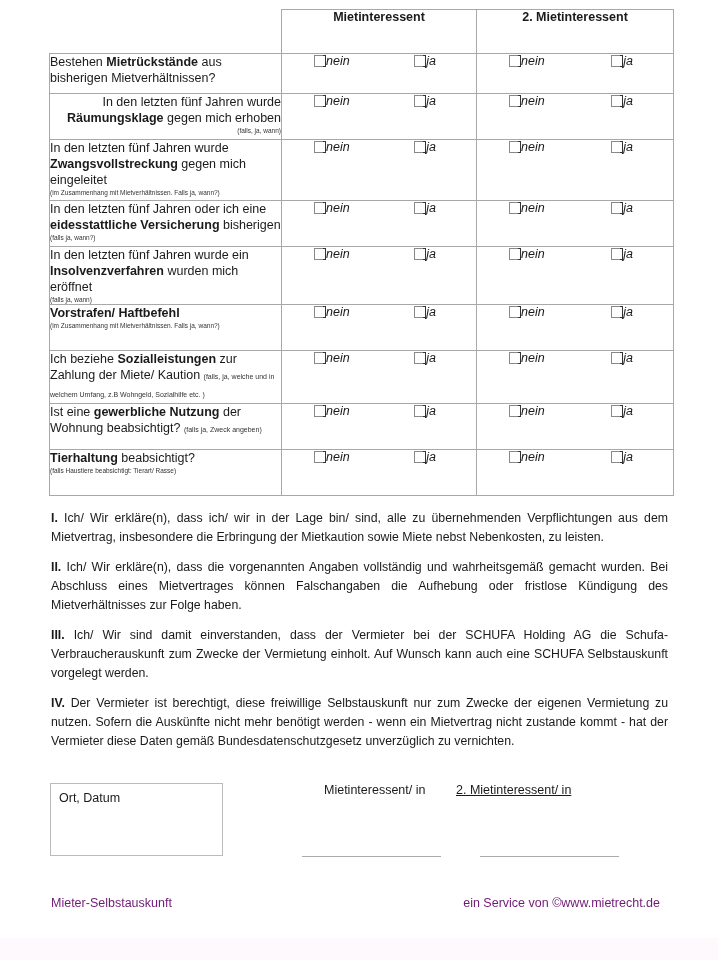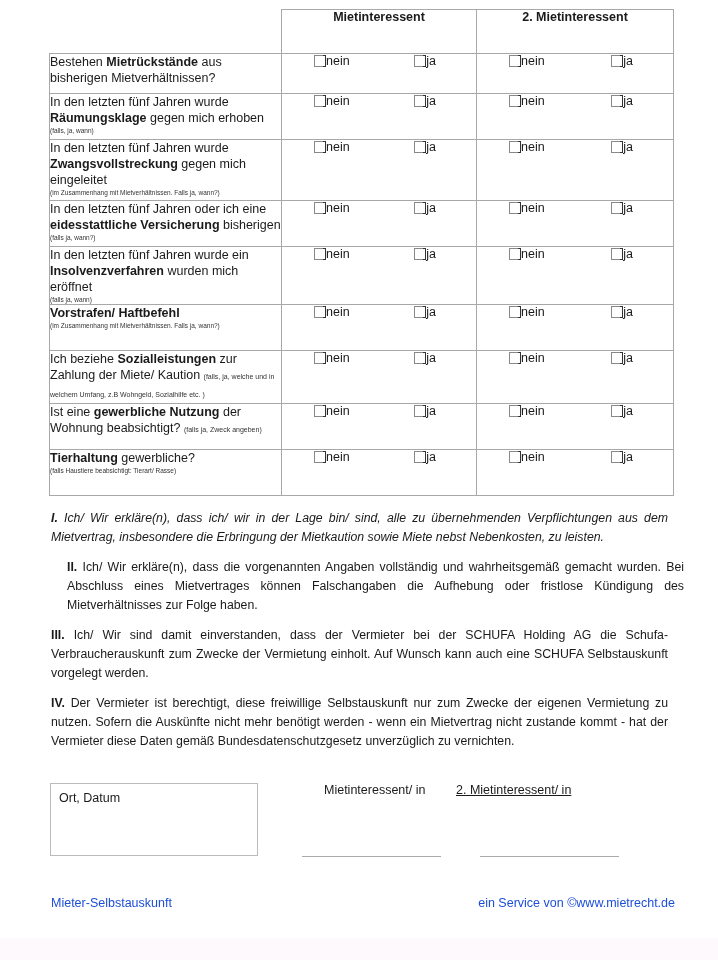--- a/index.html
+++ b/index.html
@@ -16,34 +16,34 @@
       font-size: 12.5px;
     }
     table.q td, table.q th { border: 1px solid #a8a8a8; padding: 0; vertical-align: top; }
     table.q th.empty { border-top: none; border-left: none; }
     col.c0 { width: 232px; } col.c1 { width: 195px; } col.c2 { width: 197px; }
     th.head { height: 43px; vertical-align: middle; text-align: center; font-weight: bold; font-size: 12.5px; }
     td.qtext { padding: 2px 4px 0 4px; line-height: 16px; font-size: 12.5px; }
     td.qtext b { font-weight: bold; }
     .hint { font-size: 6.5px; line-height: 9px; display: block; color: #333; }
     .hint-inline { font-size: 7px; color: #333; }
-    td.ans { padding-top: 10px; }
+    td.ans { padding-top: 10px; font-style: italic; }
     .opts { display: flex; justify-content: space-between; padding: 0 40px 0 32px; font-size: 12.5px; }
     .opt { display: inline-flex; align-items: center; gap: 3px; cursor: pointer; }
     .box { display: inline-block; width: 8px; height: 10px; border: 1px solid #888; border-right: none; position: relative; }
     .box::after { content: ""; position: absolute; right: -3px; top: -1px; width: 2px; height: 10px; border: 1px solid #333; border-left: none; }
 
     .decl { position: absolute; left: 51px; width: 617px; font-size: 12.3px; line-height: 19px; text-align: justify; }
     .decl b { font-weight: bold; }
 
-    .ort-box { position: absolute; left: 50px; top: 783px; width: 208px; height: 73px; border: 1px solid #bbb; box-sizing: border-box; }
+    .ort-box { position: absolute; left: 50px; top: 783px; width: 173px; height: 73px; border: 1px solid #bbb; box-sizing: border-box; }
     .ort-label { position: absolute; left: 8px; top: 7px; font-size: 12.5px; }
     .sig-label { position: absolute; top: 783px; font-size: 12.5px; }
     .sig-line { position: absolute; top: 856px; width: 139px; height: 0; border-top: 1px solid #aaa; }
-    .footer { position: absolute; top: 896px; font-size: 12.5px; color: #1d4ed8; }
+    .footer { position: absolute; top: 896px; font-size: 12.5px; color: #701a75; }
   </style>
 </head>
 <body>
 
 <div class="bottom-strip"></div>
 
 <table class="q">
   <colgroup>
       <col class="c0">
       <col class="c1">
@@ -77,21 +77,21 @@
               <span class="box"></span>
               <span>nein</span>
             </span>
             <span class="opt">
               <span class="box"></span>
               <span>ja</span>
             </span>
           </div>
         </td>
       </tr>
-      <tr style="height: 46px;">
+      <tr style="height: 46px; text-align: right;">
         <td class="qtext"><span>In den letzten fünf Jahren wurde </span><b>Räumungsklage</b><span> gegen mich erhoben</span><span class="hint">(falls, ja, wann)</span></td>
         <td class="ans">
           <div class="opts">
             <span class="opt">
               <span class="box"></span>
               <span>nein</span>
             </span>
             <span class="opt">
               <span class="box"></span>
               <span>ja</span>
@@ -267,21 +267,21 @@
               <span>nein</span>
             </span>
             <span class="opt">
               <span class="box"></span>
               <span>ja</span>
             </span>
           </div>
         </td>
       </tr>
       <tr style="height: 46px;">
-        <td class="qtext"><span></span><b>Tierhaltung</b><span> gewerbliche?</span><span class="hint">(falls Haustiere beabsichtigt: Tierart/ Rasse)</span></td>
+        <td class="qtext"><span></span><b>Tierhaltung</b><span> beabsichtigt?</span><span class="hint">(falls Haustiere beabsichtigt: Tierart/ Rasse)</span></td>
         <td class="ans">
           <div class="opts">
             <span class="opt">
               <span class="box"></span>
               <span>nein</span>
             </span>
             <span class="opt">
               <span class="box"></span>
               <span>ja</span>
             </span>
@@ -296,27 +296,27 @@
             <span class="opt">
               <span class="box"></span>
               <span>ja</span>
             </span>
           </div>
         </td>
       </tr>
     </tbody>
 </table>
 
-<div class="decl" style="top:509px;font-style:italic;"><b>I.</b><span> Ich/ Wir erkläre(n), dass ich/ wir in der Lage bin/ sind, alle zu übernehmenden Verpflichtungen aus dem Mietvertrag, insbesondere die Erbringung der Mietkaution sowie Miete nebst Nebenkosten, zu leisten.</span></div>
-<div class="decl" style="top:558px;margin-left:16px;"><b>II.</b><span> Ich/ Wir erkläre(n), dass die vorgenannten Angaben vollständig und wahrheitsgemäß gemacht wurden. Bei Abschluss eines Mietvertrages können Falschangaben die Aufhebung oder fristlose Kündigung des Mietverhältnisses zur Folge haben.</span></div>
+<div class="decl" style="top:509px;"><b>I.</b><span> Ich/ Wir erkläre(n), dass ich/ wir in der Lage bin/ sind, alle zu übernehmenden Verpflichtungen aus dem Mietvertrag, insbesondere die Erbringung der Mietkaution sowie Miete nebst Nebenkosten, zu leisten.</span></div>
+<div class="decl" style="top:558px;"><b>II.</b><span> Ich/ Wir erkläre(n), dass die vorgenannten Angaben vollständig und wahrheitsgemäß gemacht wurden. Bei Abschluss eines Mietvertrages können Falschangaben die Aufhebung oder fristlose Kündigung des Mietverhältnisses zur Folge haben.</span></div>
 <div class="decl" style="top:626px;"><b>III.</b><span> Ich/ Wir sind damit einverstanden, dass der Vermieter bei der SCHUFA Holding AG die Schufa-Verbraucherauskunft zum Zwecke der Vermietung einholt. Auf Wunsch kann auch eine SCHUFA Selbstauskunft vorgelegt werden.</span></div>
 <div class="decl" style="top:694px;"><b>IV.</b><span> Der Vermieter ist berechtigt, diese freiwillige Selbstauskunft nur zum Zwecke der eigenen Vermietung zu nutzen. Sofern die Auskünfte nicht mehr benötigt werden - wenn ein Mietvertrag nicht zustande kommt - hat der Vermieter diese Daten gemäß Bundesdatenschutzgesetz unverzüglich zu vernichten.</span></div>
 
 <div class="ort-box">
   <span class="ort-label">Ort, Datum</span>
 </div>
 <span class="sig-label" style="left:324px;">Mietinteressent/ in</span>
 <span class="sig-label" style="left:456px;text-decoration:underline;">2. Mietinteressent/ in</span>
 <div class="sig-line" style="left:302px;"></div>
 <div class="sig-line" style="left:480px;"></div>
 
 <span class="footer" style="left:51px;">Mieter-Selbstauskunft</span>
-<span class="footer" style="right:43px;">ein Service von ©www.mietrecht.de</span>
+<span class="footer" style="right:58px;">ein Service von ©www.mietrecht.de</span>
 
 </body></html>

